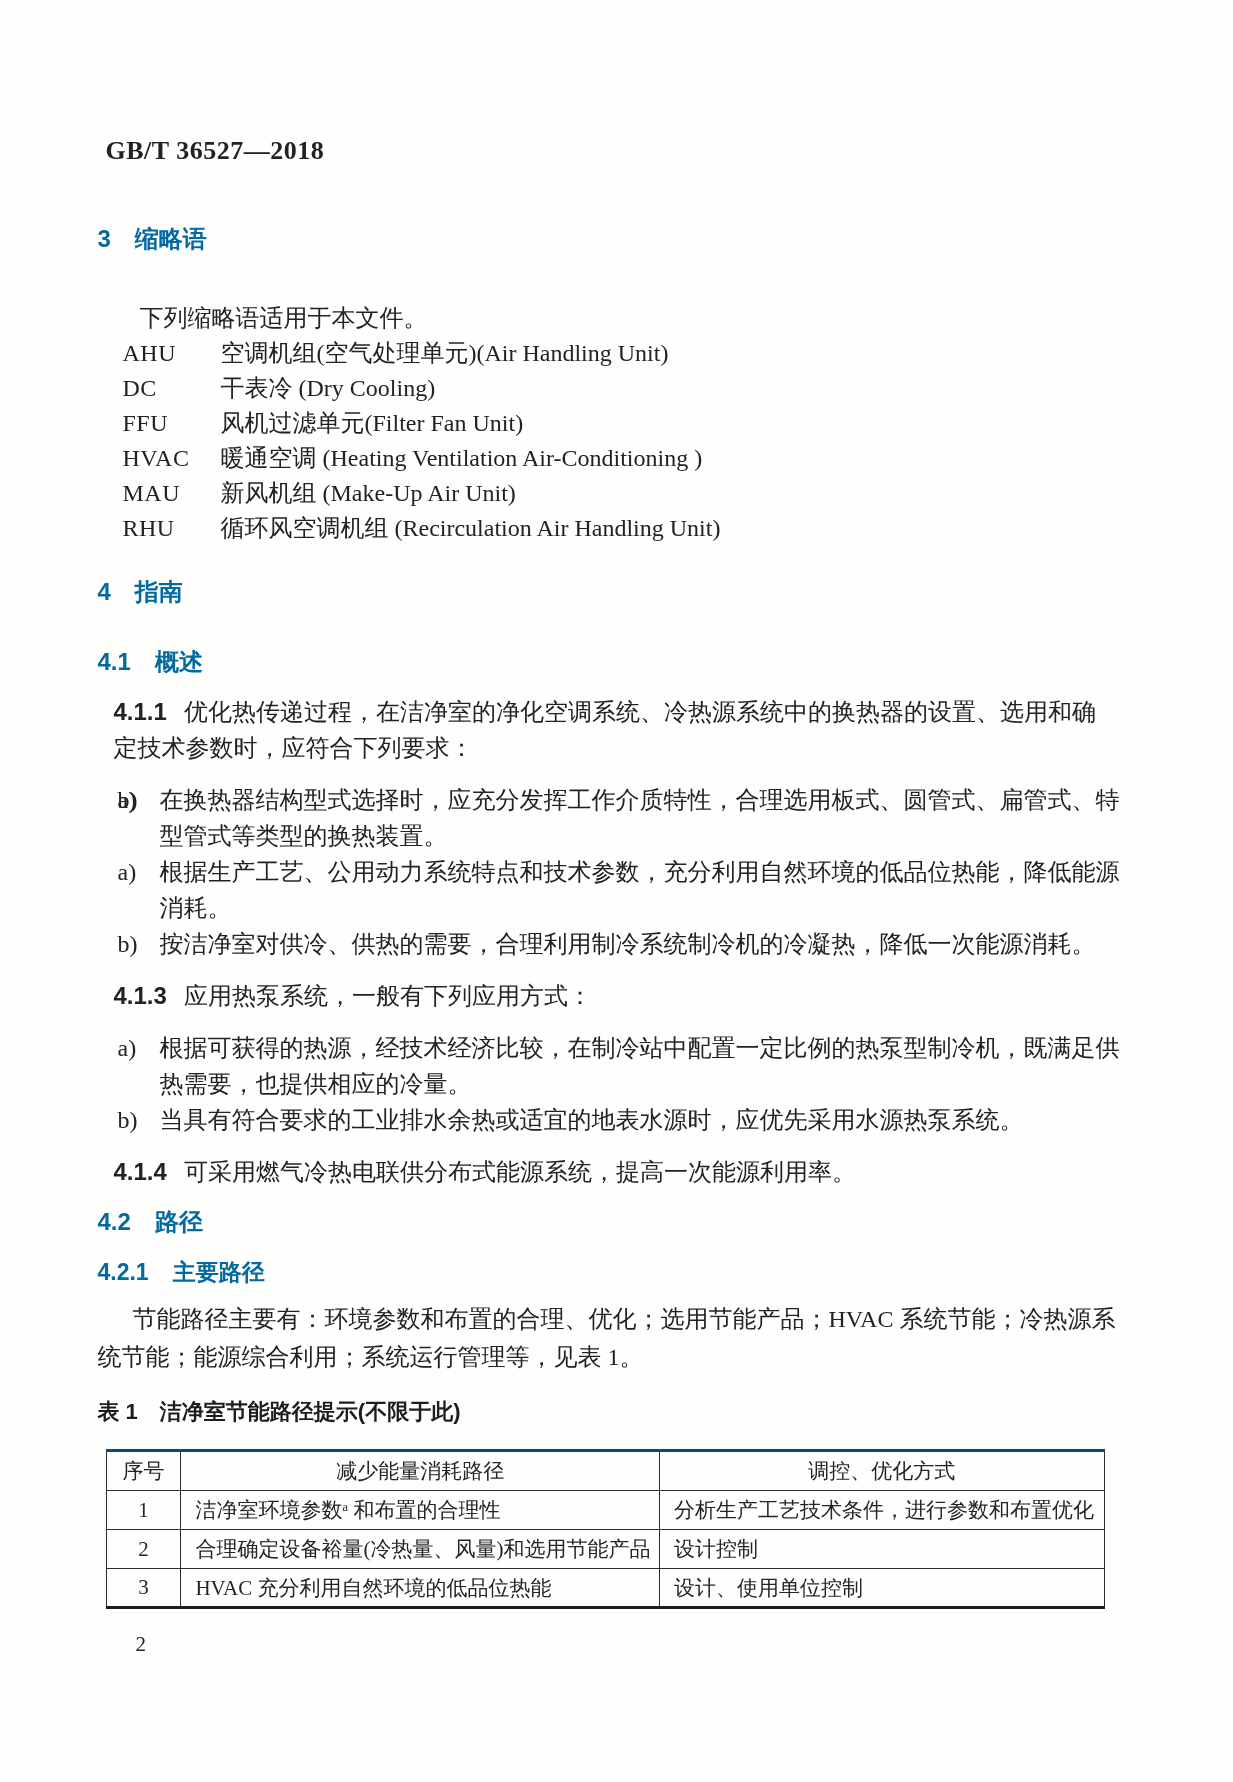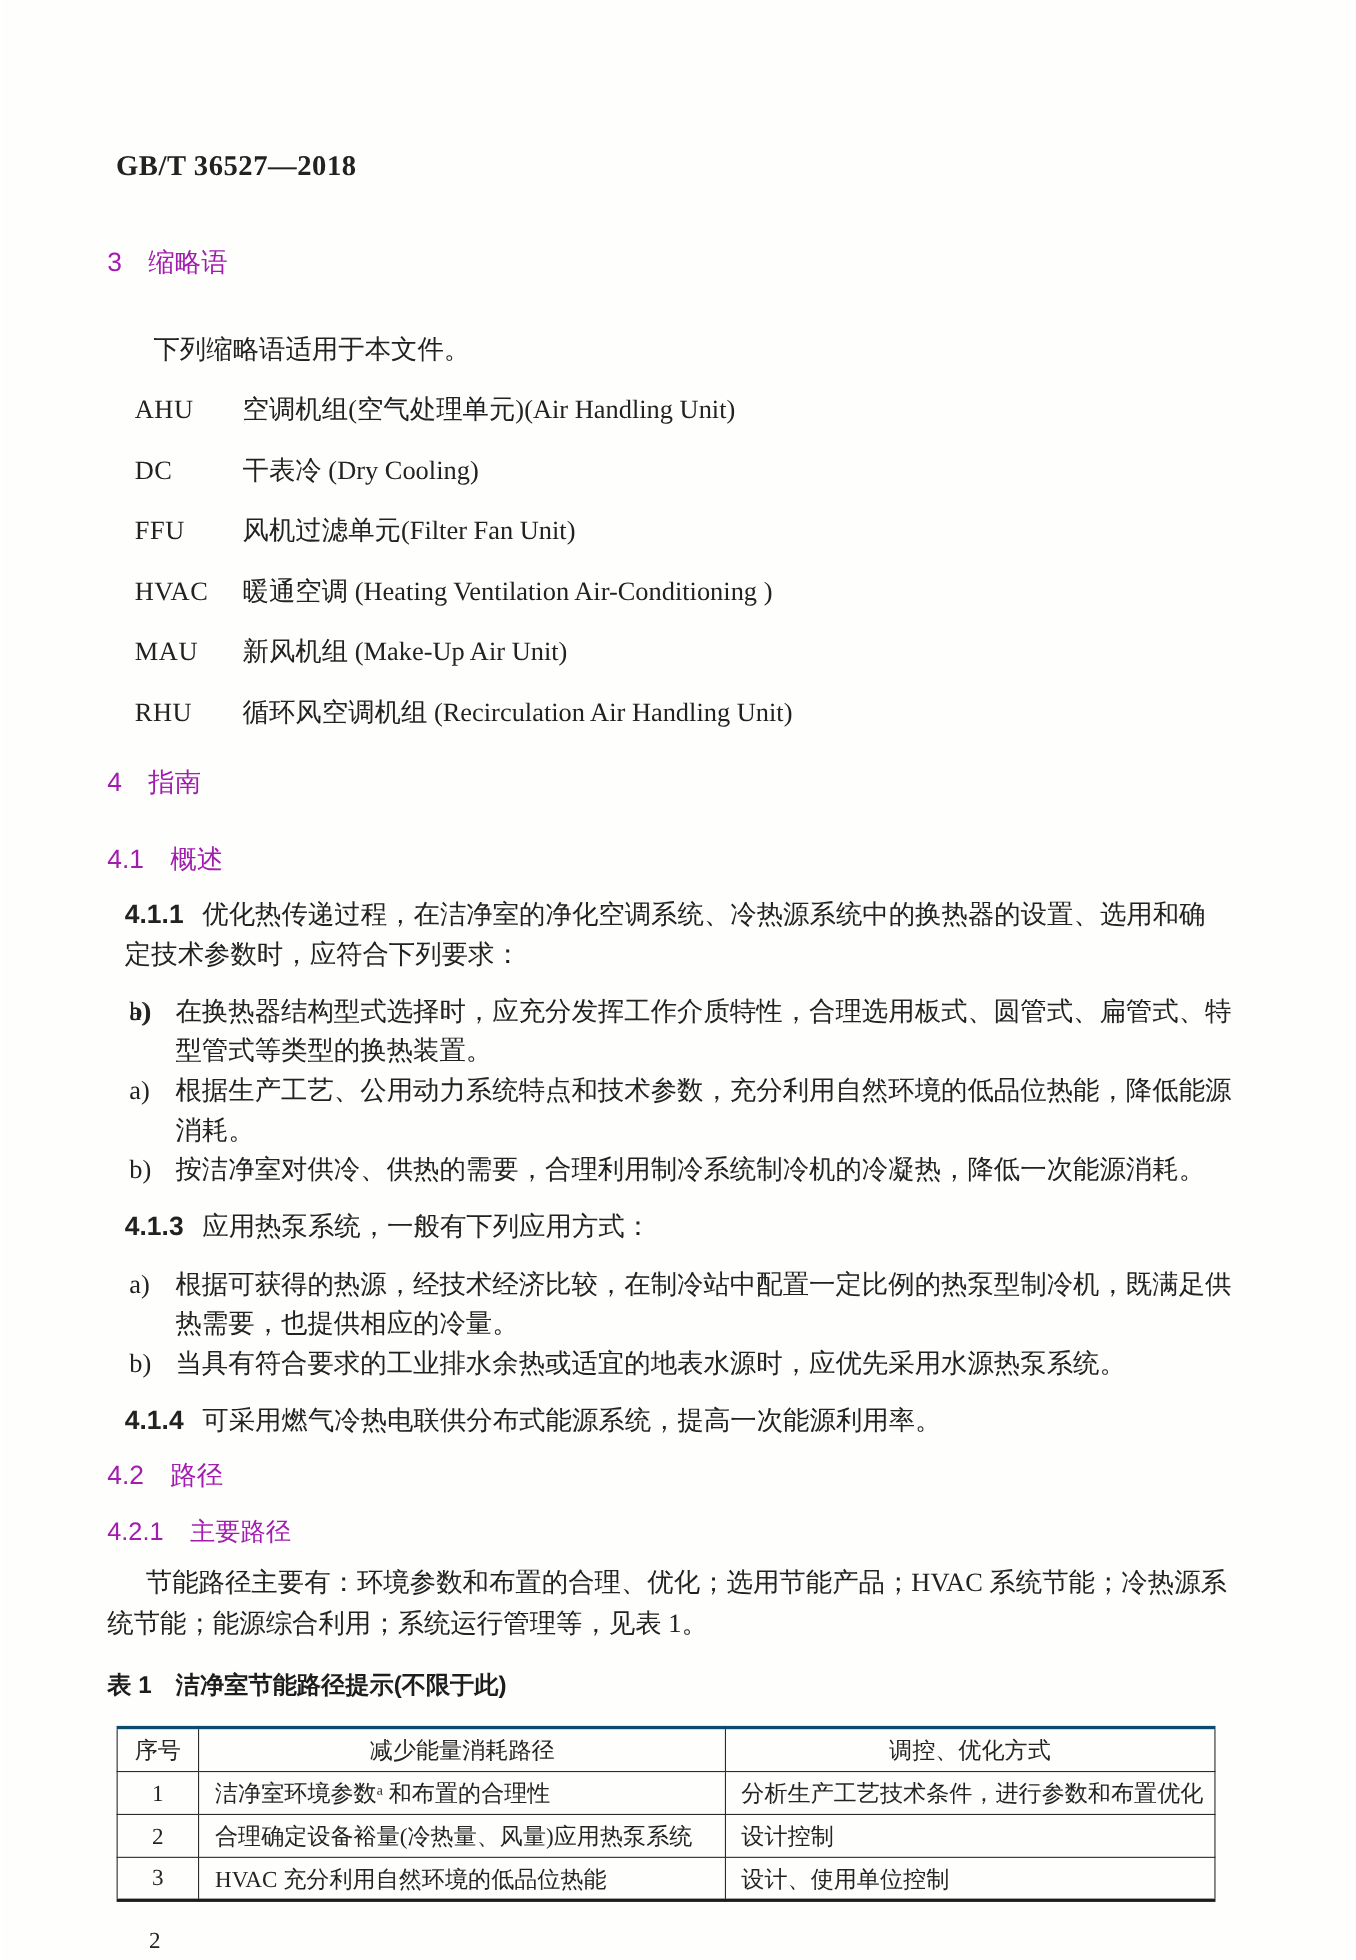--- a/index.html
+++ b/index.html
@@ -21,24 +21,24 @@
     font-size: 26px;
     font-weight: bold;
     line-height: 32px;
     letter-spacing: 0.5px;
     margin-left: 8px;
   }
 
   
   .sec-heading {
     font-family: "Liberation Sans", "DejaVu Sans", sans-serif;
-    font-weight: normal;
+    font-weight: bold;
     font-size: 24px;
     line-height: 32px;
-    color: #a21caf;
+    color: #0369a1;
     white-space: nowrap;
   }
   .sec-heading .hnum { margin-right: 24px; }
   .h-sec3  { margin-top: 56px; }
   .h-sec4  { margin-top: 30px; }
   .h-41    { margin-top: 38px; }
   .h-42    { margin-top: 10px; }
   .h-421   { margin-top: 18px; font-size: 23px; }
 
   
@@ -47,21 +47,20 @@
     margin-left: 42px;
     font-size: 24px;
     line-height: 35px;
   }
   .abbr-line { margin-left: -17px; }
   .abbr-line .abbr {
     display: inline-block;
     min-width: 72px;
     margin-right: 26px;
     letter-spacing: 0.5px;
-    margin-top: 20px;
   }
 
   
   .clauses {
     margin-top: 16px;
     font-size: 24px;
     line-height: 36px;
   }
   .clause { margin: 16px; }
   .clause .cnum {
@@ -229,21 +228,21 @@
       </tr>
     </thead>
     <tbody>
       <tr>
         <td class="c-num">1</td>
         <td class="c-left">洁净室环境参数ᵃ 和布置的合理性</td>
         <td class="c-left">分析生产工艺技术条件，进行参数和布置优化</td>
       </tr>
       <tr>
         <td class="c-num">2</td>
-        <td class="c-left">合理确定设备裕量(冷热量、风量)应用热泵系统</td>
+        <td class="c-left">合理确定设备裕量(冷热量、风量)和选用节能产品</td>
         <td class="c-left">设计控制</td>
       </tr>
       <tr>
         <td class="c-num">3</td>
         <td class="c-left">HVAC 充分利用自然环境的低品位热能</td>
         <td class="c-left">设计、使用单位控制</td>
       </tr>
     </tbody>
   </table>
 

